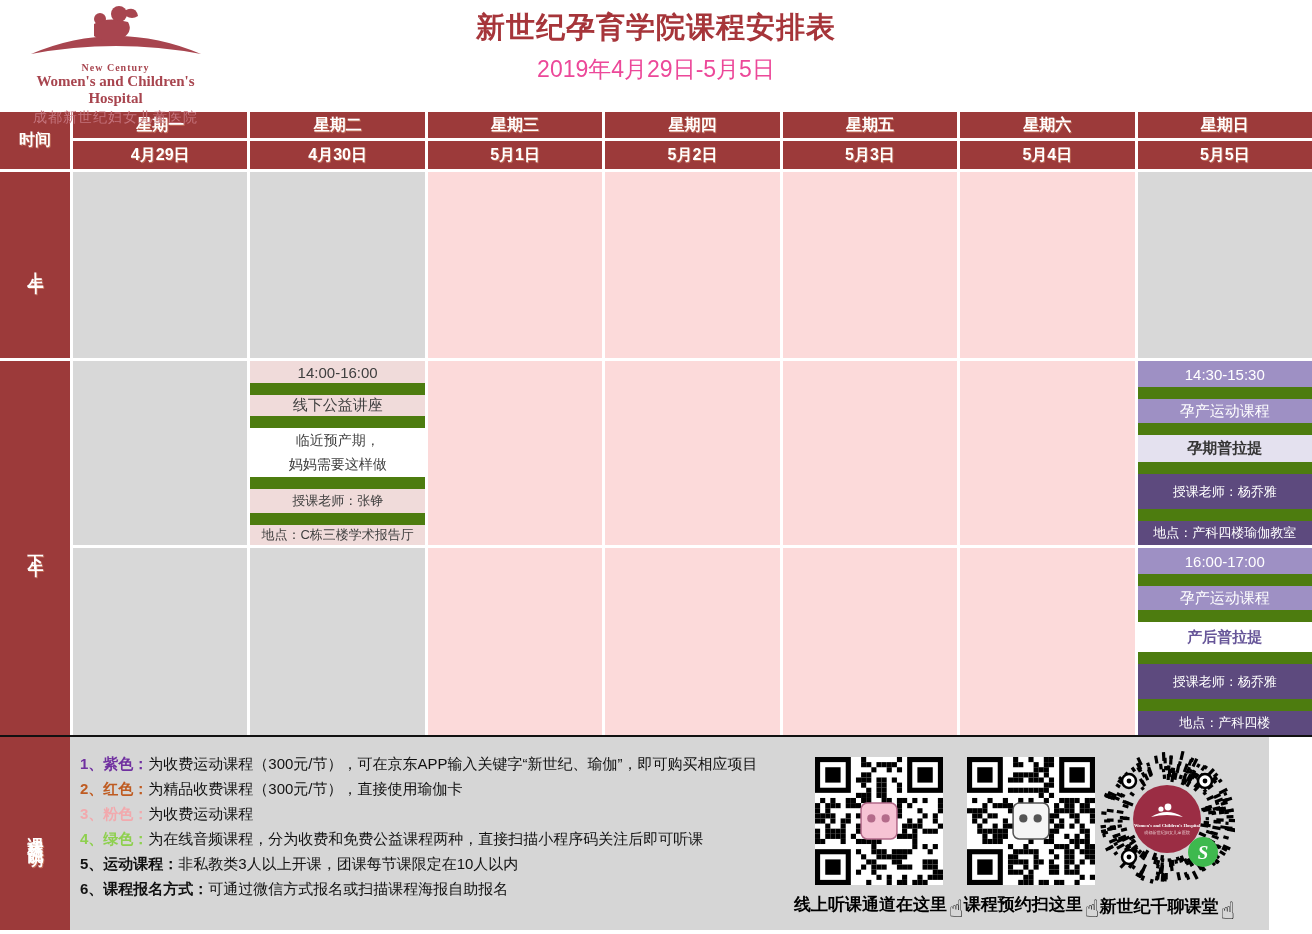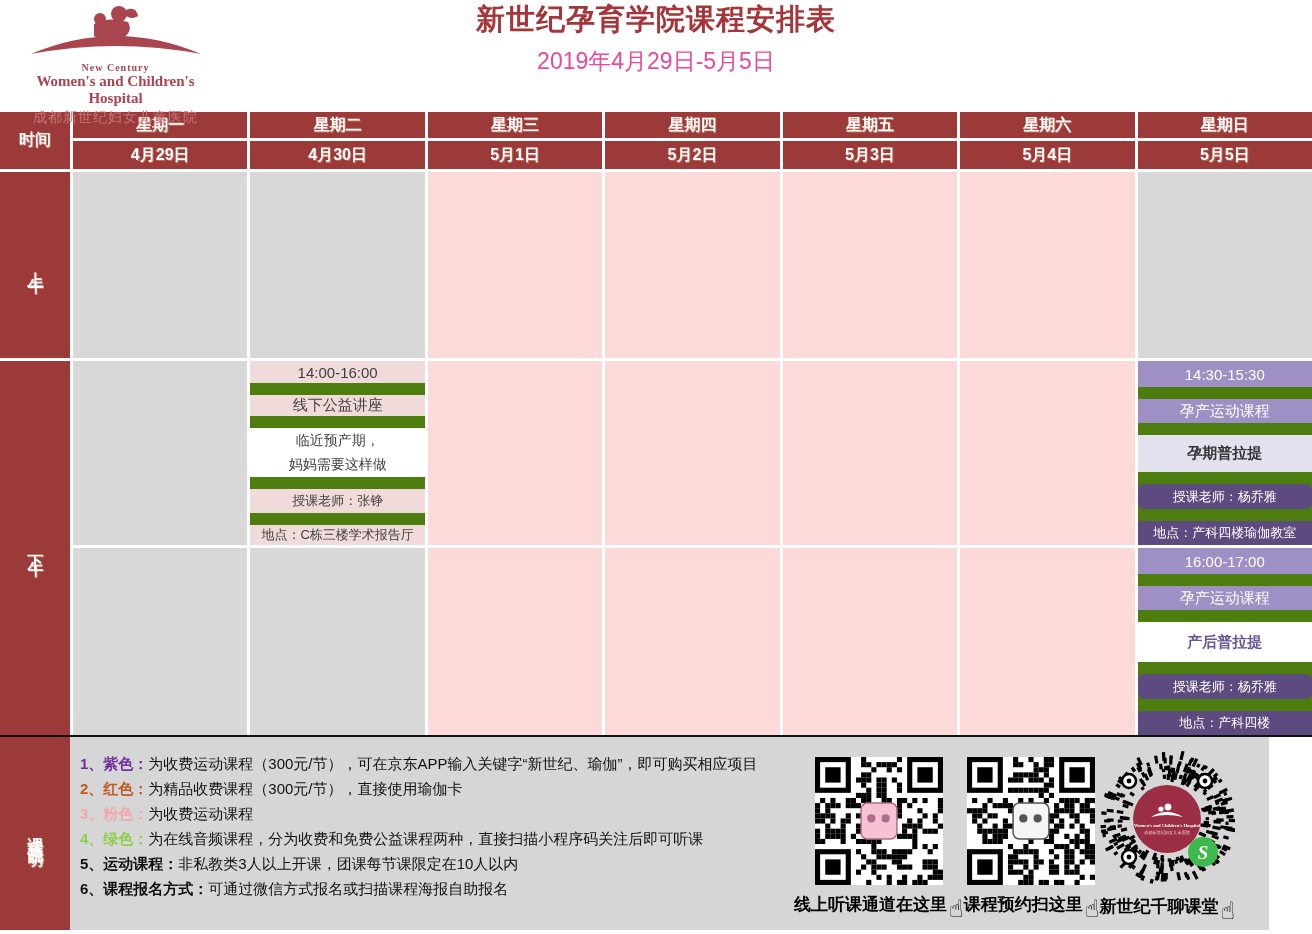--- a/index.html
+++ b/index.html
@@ -5,21 +5,21 @@
   * { margin:0; padding:0; box-sizing:border-box; }
   body { background:#fff; font-family:"Liberation Sans","DejaVu Sans",sans-serif; }
   .page { position:relative; width:1312px; height:934px; background:#fff; overflow:hidden; }
 
   
   .top { position:relative; height:112px; background:#fff; }
   .logo { position:absolute; left:8px; top:2px; width:215px; text-align:center; }
   .logo-en1 { font-family:"Liberation Serif",serif; font-size:10px; font-weight:bold; color:#a8454f; letter-spacing:1px; }
   .logo-en2 { font-family:"Liberation Serif",serif; font-size:15px; font-weight:bold; color:#a8454f; }
   .logo-cn  { font-size:14px; color:#c4737c; margin-top:2px; letter-spacing:1px; }
-  .titles { position:absolute; left:0; right:0; top:0; text-align:center; }
+  .titles { position:absolute; left:0; right:0; top:8px; text-align:center; }
   .main-title { font-size:29px; font-weight:bold; color:#a6353a; letter-spacing:1px; }
   .sub-title  { font-size:23px; font-weight:normal; color:#ec4899; margin-top:6px; }
 
   
   .grid { display:grid; width:1312px; grid-template-columns:70px repeat(7,1fr);
           grid-template-rows:26px 28px 186px 184px 187px; gap:3px; background:#fff; }
   .hdr { background:#9c3a3a; color:#fff; font-size:16px; font-weight:bold;
          display:flex; align-items:center; justify-content:center;
          text-shadow:1px 1px 0 rgba(235,165,120,.45); }
   .lbl-v { background:#9c3a3a; color:#fff; font-size:16px; font-weight:bold;
@@ -39,21 +39,21 @@
   .pinkc .r { background:#f0dbda; color:#3f3f3f; }
   .pinkc .time { height:26px; font-size:15px; }
   .pinkc .cat  { height:24px; font-size:15px; }
   .pinkc .body { background:#fff; font-size:14px; line-height:1.75; color:#3f3f3f; }
   .pinkc .who  { height:28px; font-size:13px; }
   .pinkc .where{ height:24px; font-size:13px; }
   .purpc .time, .purpc .cat { background:#9e90c4; color:#fff; }
   .purpc .time { height:26px; font-size:15px; }
   .purpc .cat  { height:24px; font-size:15px; }
   .purpc .who, .purpc .where { background:#5d4a7e; color:#fff; font-size:13px; }
-  .purpc .who { height:25px;border-radius:6px; } .purpc .where { height:24px; }
+  .purpc .who { height:35px; } .purpc .where { height:24px; }
   .body-lav   { background:#e4e1ef; color:#343434; font-weight:bold; font-size:15px; }
   .body-white { background:#fff; color:#675699; font-weight:bold; font-size:15px; }
 
   
   .black-line { width:1312px; height:2px; background:#111; }
   .bottom { display:flex; width:1208px; height:193px;border-radius:18px; }
   .bottom-label { width:70px; background:#9c3a3a; color:#fff; font-size:16px; font-weight:bold;
                   display:flex; align-items:center; justify-content:center;
                   writing-mode:vertical-rl; text-orientation:upright; letter-spacing:5px;
                   text-shadow:1px 1px 0 rgba(235,165,120,.45); }

